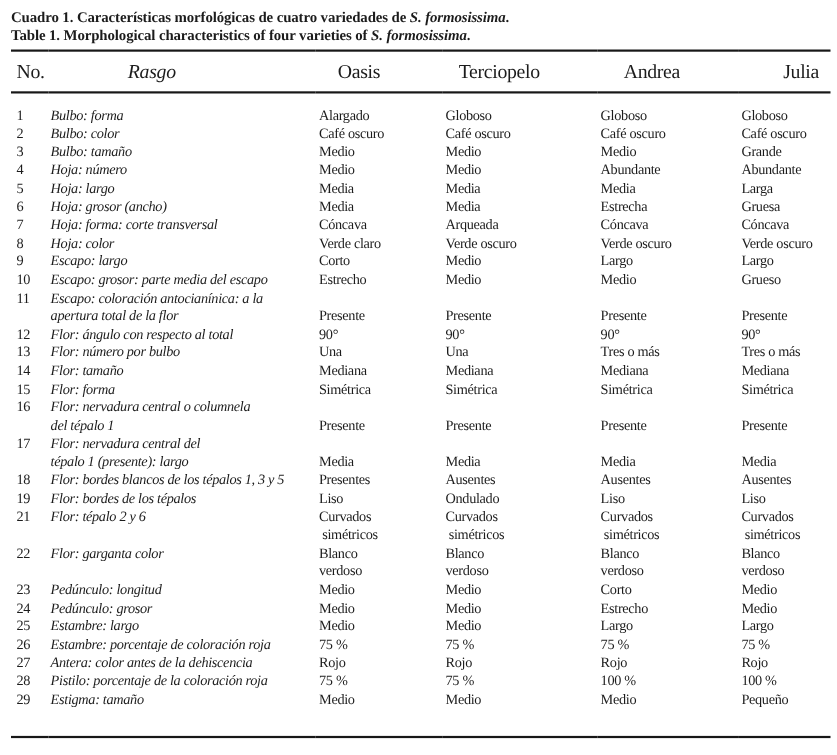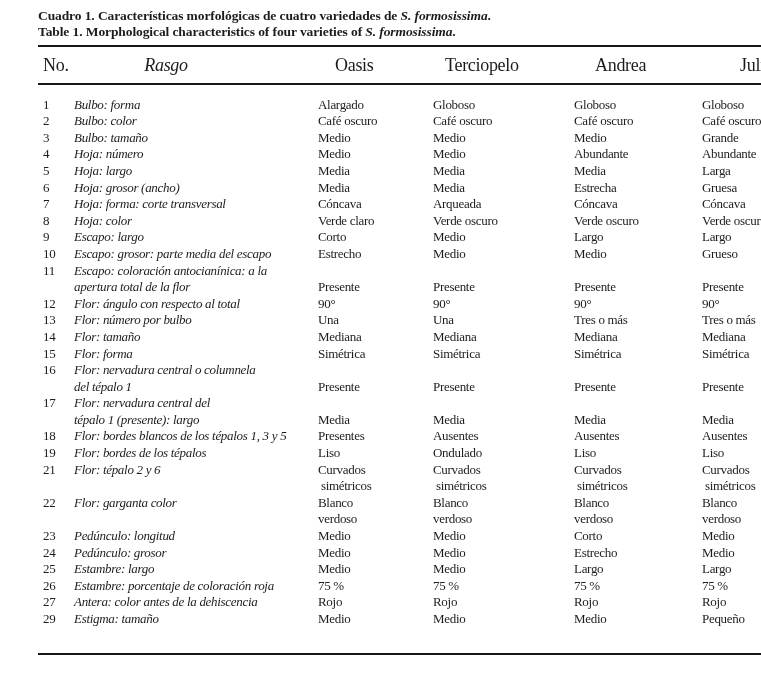--- a/index.html
+++ b/index.html
@@ -1,18 +1,18 @@
 <!DOCTYPE html>
 <html><head>
 <meta charset="utf-8">
 <style>
   * { margin:0; padding:0; box-sizing:border-box; }
   html,body { width:761px; height:686px; background:#ffffff; overflow:hidden; }
   body { font-family:"Liberation Serif","DejaVu Serif",serif; color:#1c1c1c; }
-  .page { padding:8px 6px 0 10px;margin-left:28px; }
+  .page { padding:8px 6px 0 10px; }
   .caption { font-weight:bold; font-size:13.5px; line-height:16px; letter-spacing:-0.1px; }
   .caption i { font-style:italic; }
   .morph-table { border-collapse:collapse; table-layout:fixed; width:745px; margin-top:5px;
                  border-top:2px solid #171717; border-bottom:2px solid #171717; }
   .morph-table th {
     font-weight:normal; font-size:18px; letter-spacing:-0.3px; line-height:16.6px;
     padding:10px 0 9px 0; border-bottom:2px solid #171717; vertical-align:middle;
     white-space:pre; text-align:left;
   }
   th.h-no    { padding-left:5px; }
@@ -273,20 +273,28 @@
         </tr>
         <tr class="valign-top">
           <td class="c-no">27</td>
           <td class="c-rasgo">Antera: color antes de la dehiscencia</td>
           <td class="c-val">Rojo</td>
           <td class="c-val">Rojo</td>
           <td class="c-val">Rojo</td>
           <td class="c-val">Rojo</td>
         </tr>
         <tr class="valign-top">
+          <td class="c-no">28</td>
+          <td class="c-rasgo">Pistilo: porcentaje de la coloración roja</td>
+          <td class="c-val">75 %</td>
+          <td class="c-val">75 %</td>
+          <td class="c-val">100 %</td>
+          <td class="c-val">100 %</td>
+        </tr>
+        <tr class="valign-top">
           <td class="c-no">29</td>
           <td class="c-rasgo">Estigma: tamaño</td>
           <td class="c-val">Medio</td>
           <td class="c-val">Medio</td>
           <td class="c-val">Medio</td>
           <td class="c-val">Pequeño</td>
         </tr>
       </tbody>
   </table>
 </div>

